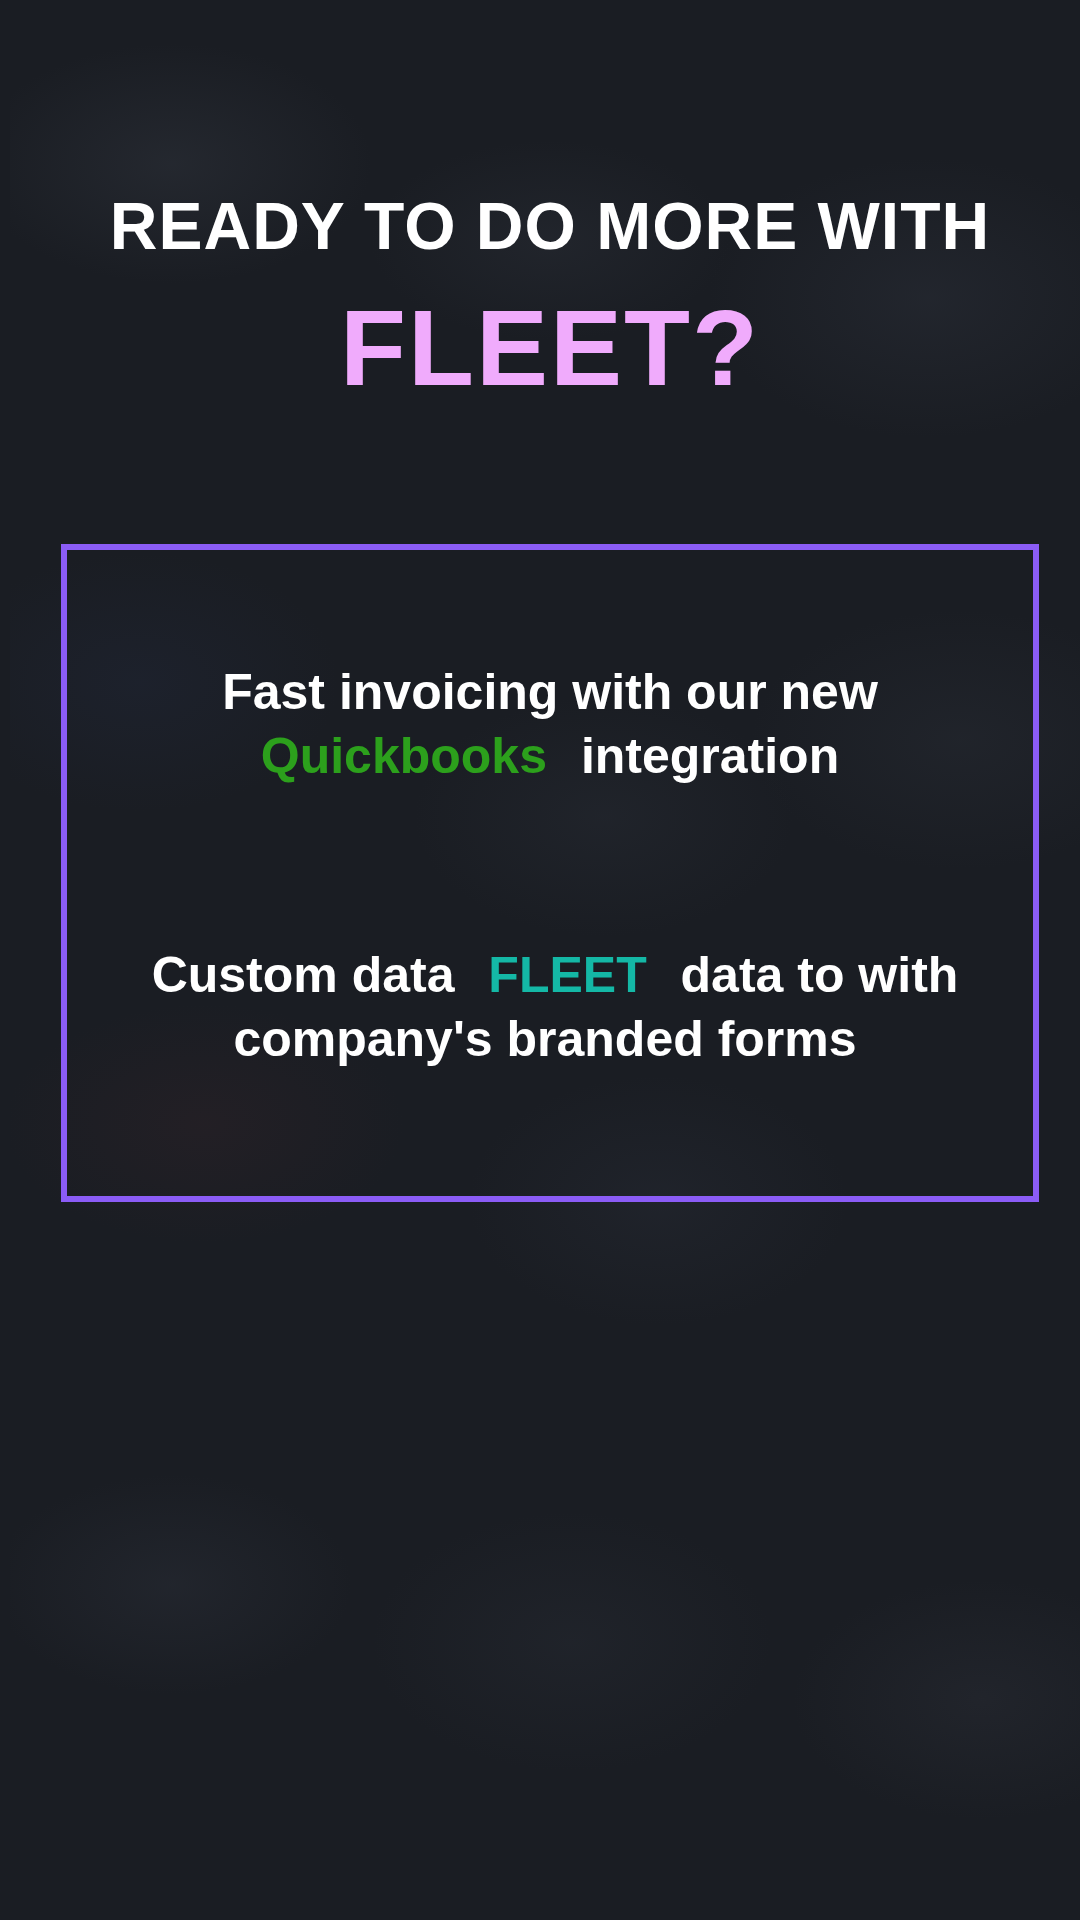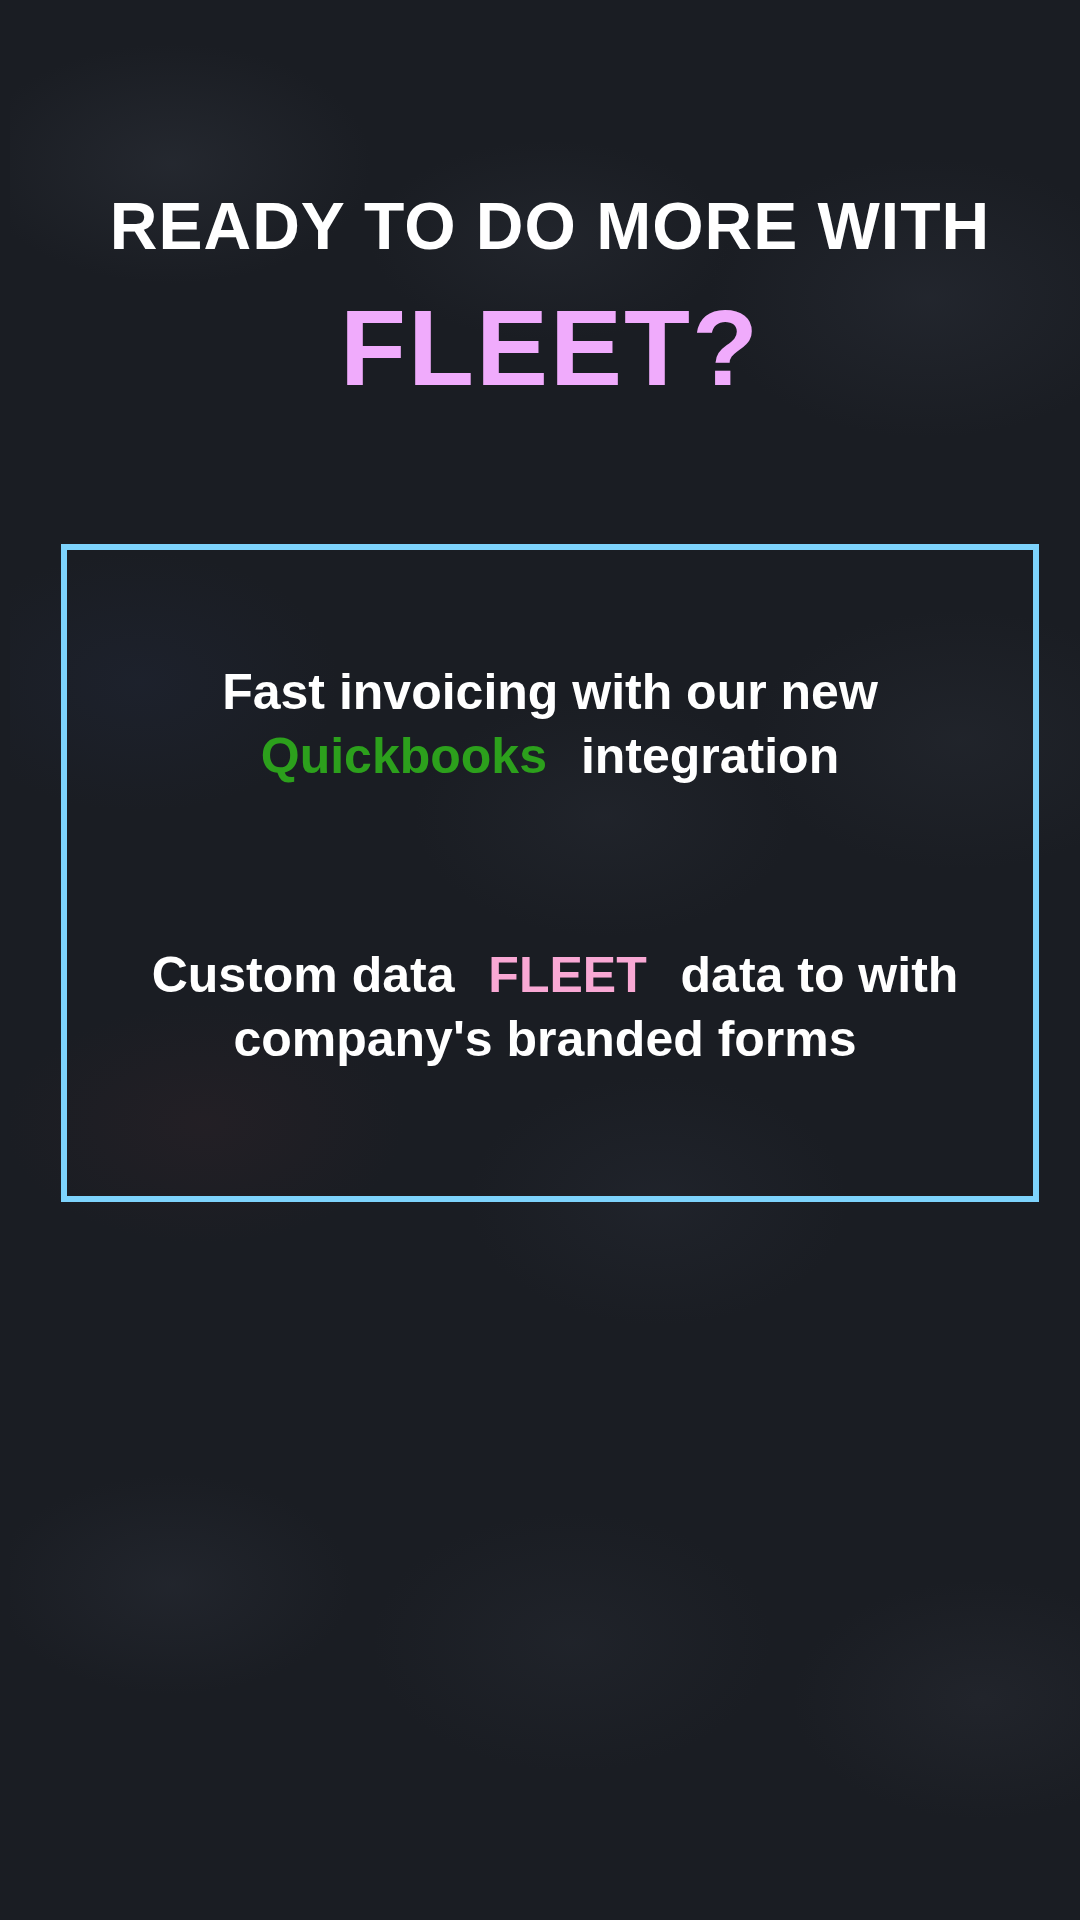--- a/index.html
+++ b/index.html
@@ -65,38 +65,38 @@
     .headline-bottom {
       color: #f0abfc;
       font-size: 108px;
       font-weight: 700;
       letter-spacing: 2px;
       line-height: 1.05;
       margin-top: 8px;
     }
     
     .feature-box {
-      border: 6px solid #7dd3fc;
+      border: 6px solid #8b5cf6;
       width: 978px;
       padding: 100px 60px 115px 60px;
       display: flex;
       flex-direction: column;
       gap: 135px;
     }
     
     .feature-item {
       color: #ffffff;
       font-size: 50px;
       font-weight: 600;
       text-align: center;
       line-height: 1.28;
     }
     
     .accent-yellow {
-      color: #f9a8d4;
+      color: #14b8a6;
     }
     
     .accent-green {
       color: #2ca01c;
     }
   </style>
 </head>
 <body>
 
 <div class="bg-overlay"></div>

